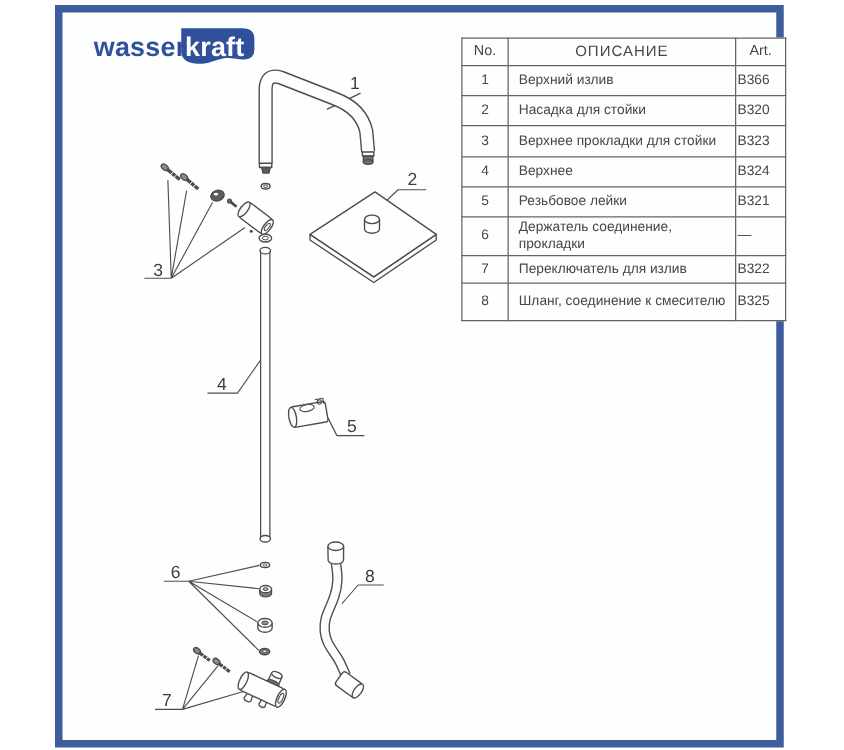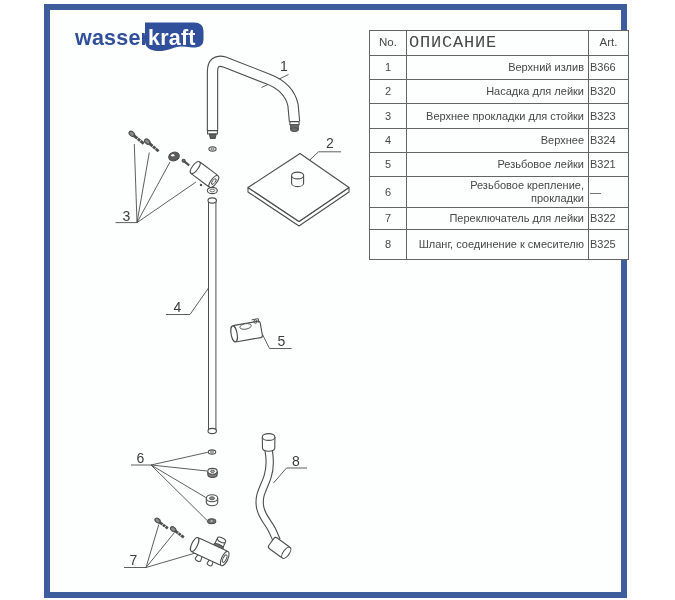--- a/index.html
+++ b/index.html
@@ -27,23 +27,23 @@
   table.parts-table{
     position:absolute;left:369px;top:30px;border-collapse:collapse;
     table-layout:fixed;background:#fdfefe;
   }
   .parts-table th,.parts-table td{
     border:1px solid #646464;color:#474747;font-size:11px;
     font-weight:normal;vertical-align:middle;line-height:1.18;
     overflow:hidden;
   }
   .col-no{width:34px;text-align:center;}
-  .col-desc{width:169px;text-align:right;padding:2px 4px 2px 8px;}
+  .col-desc{width:169px;text-align:left;padding:2px 4px 2px 8px;}
   .col-art{width:37px;}
-  th.col-desc{text-align:left;font-size:17px;letter-spacing:0.8px;padding:2px;font-family:Liberation Mono, monospace;}
+  th.col-desc{text-align:center;font-size:12px;letter-spacing:0.8px;padding:2px;}
   th.col-no,th.col-art{font-size:11.5px;}
 </style>
 </head>
 <body>
 
 <div class="frame"></div>
 
 <svg class="overlay" width="675" height="600" viewBox="0 0 675 600">
 
   <g>
@@ -217,46 +217,46 @@
     </tr>
   </thead>
   <tbody>
     <tr style="height:24px;">
       <td class="col-no">1</td>
       <td class="col-desc">Верхний излив</td>
       <td class="col-art">B366</td>
     </tr>
     <tr style="height:24px;">
       <td class="col-no">2</td>
-      <td class="col-desc">Насадка для лейки</td>
+      <td class="col-desc">Насадка для стойки</td>
       <td class="col-art">B320</td>
     </tr>
     <tr style="height:25px;">
       <td class="col-no">3</td>
       <td class="col-desc">Верхнее прокладки для стойки</td>
       <td class="col-art">B323</td>
     </tr>
     <tr style="height:24px;">
       <td class="col-no">4</td>
       <td class="col-desc">Верхнее</td>
       <td class="col-art">B324</td>
     </tr>
     <tr style="height:24px;">
       <td class="col-no">5</td>
       <td class="col-desc">Резьбовое лейки</td>
       <td class="col-art">B321</td>
     </tr>
     <tr style="height:27px;">
       <td class="col-no">6</td>
-      <td class="col-desc">Резьбовое крепление, прокладки</td>
+      <td class="col-desc">Держатель соединение, прокладки</td>
       <td class="col-art">—</td>
     </tr>
     <tr style="height:22px;">
       <td class="col-no">7</td>
-      <td class="col-desc">Переключатель для лейки</td>
+      <td class="col-desc">Переключатель для излив</td>
       <td class="col-art">B322</td>
     </tr>
     <tr style="height:30px;">
       <td class="col-no">8</td>
       <td class="col-desc">Шланг, соединение к смесителю</td>
       <td class="col-art">B325</td>
     </tr>
   </tbody>
 </table>
 

